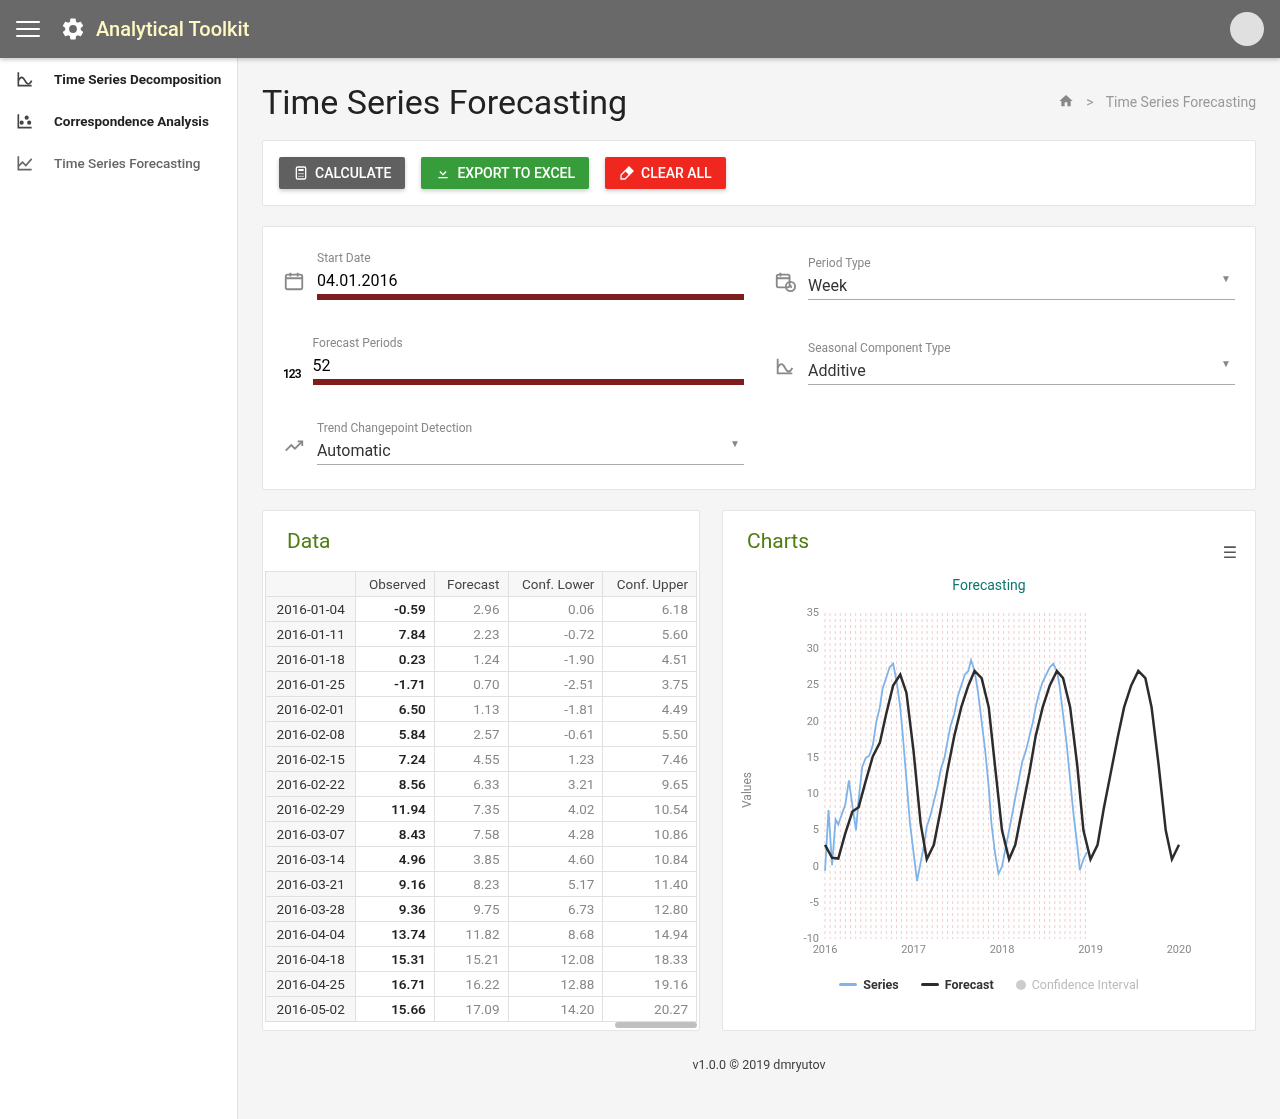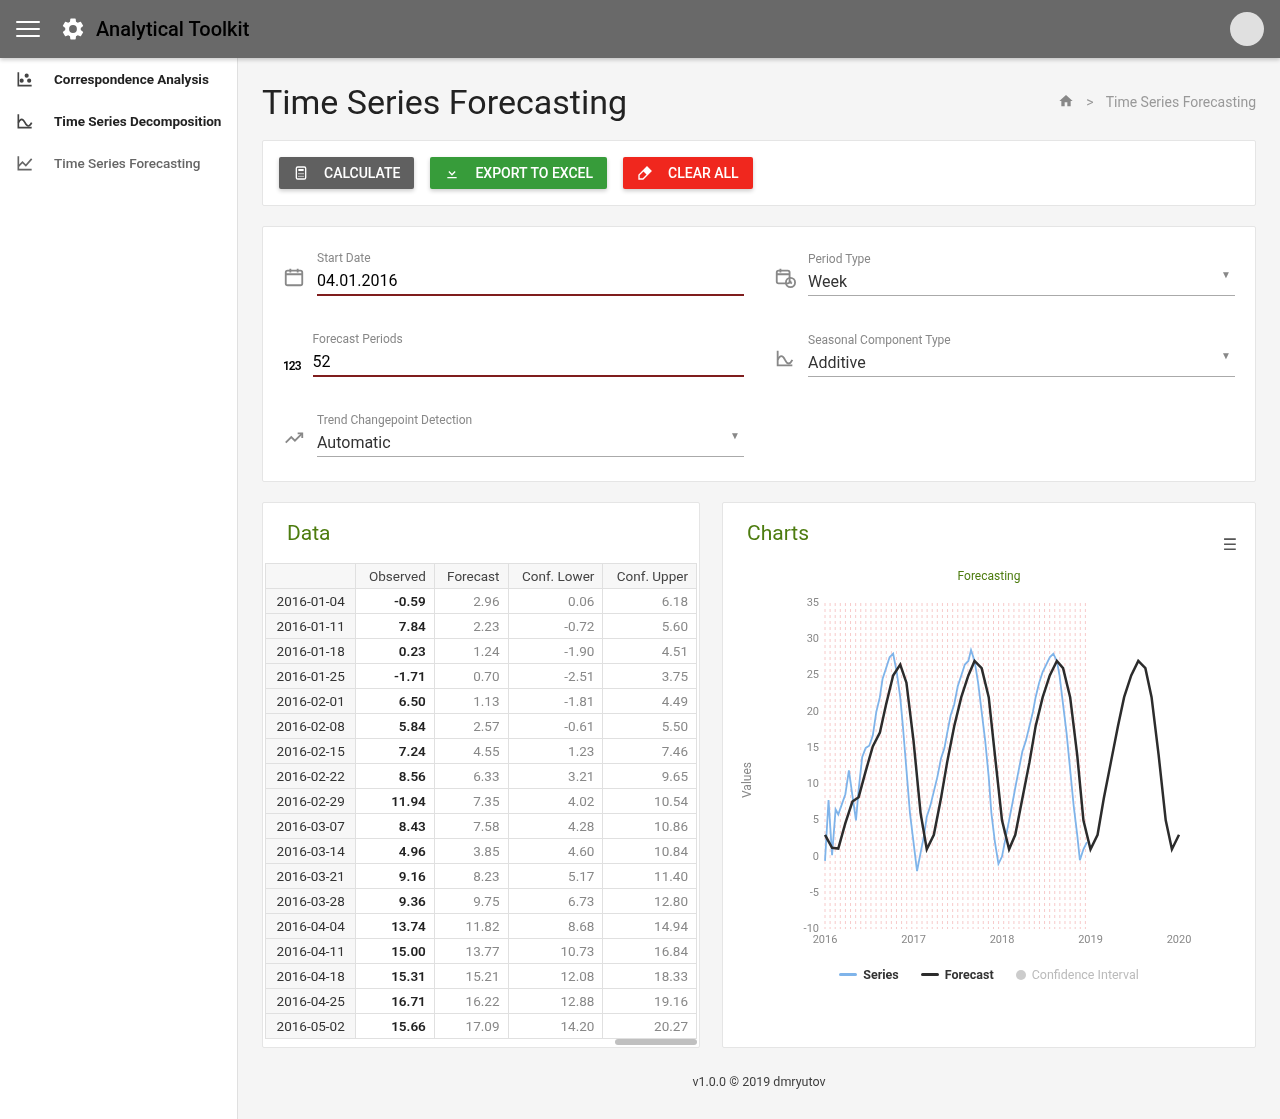--- a/index.html
+++ b/index.html
@@ -1,60 +1,60 @@
 <!DOCTYPE html>
 <html><head>
 <meta charset="utf-8">
 <style>
 *{box-sizing:border-box;margin:0;padding:0;font-family:Roboto,Arial,sans-serif}
 body{background:#f5f5f5;color:#333}
 .topbar{height:58px;background:#696969;display:flex;align-items:center;padding:0 16px;box-shadow:0 2px 4px rgba(0,0,0,.2);position:relative;z-index:10}
 .menu-icon{width:24px;height:16px;display:flex;flex-direction:column;justify-content:space-between;cursor:pointer}
 .menu-icon span{height:2px;background:#fff;border-radius:1px}
-.brand{display:flex;align-items:center;margin-left:20px;color:#000000;font-size:20px;font-weight:500}
+.brand{display:flex;align-items:center;margin-left:20px;color:#fef9c3;font-size:20px;font-weight:500}
 .brand svg{margin-right:10px}
 .avatar{margin-left:auto;width:34px;height:34px;border-radius:50%;background:#e0e0e0}
 .layout{display:flex;min-height:calc(100vh - 58px)}
 .sidebar{width:238px;background:#fff;border-right:1px solid #e0e0e0}
 .side-item{display:flex;align-items:center;padding:10px 14px;font-size:13.5px;color:#222;cursor:pointer;gap:18px}
 .side-item.bold{font-weight:700}
 .side-item.light{font-weight:500;color:#666}
 .side-icon{width:22px;height:22px;display:flex;align-items:center;justify-content:center;color:#555}
 .main{flex:1;padding:24px;background:#f5f5f5}
 .titlebar{display:flex;align-items:center;margin-bottom:18px}
 .page-title{font-size:34px;font-weight:400;color:#222}
 .breadcrumb{margin-left:auto;display:flex;align-items:center;gap:12px;color:#999;font-size:14px}
 .card{background:#fff;border:1px solid #e5e5e5;border-radius:2px;margin-bottom:20px}
 .toolbar{padding:16px;display:flex;gap:16px}
-.btn{padding:8px 14px;border:none;border-radius:2px;color:#fff;font-size:14px;font-weight:500;display:flex;align-items:center;gap:15px;cursor:pointer;text-transform:uppercase;box-shadow:0 2px 4px rgba(0,0,0,.2)}
+.btn{padding:8px 14px;border:none;border-radius:2px;color:#fff;font-size:14px;font-weight:500;display:flex;align-items:center;gap:6px;cursor:pointer;text-transform:uppercase;box-shadow:0 2px 4px rgba(0,0,0,.2)}
 .btn-gray{background:#606060}
 .btn-green{background:#379c3a}
 .btn-red{background:#f0271e}
 .params{padding:24px 20px;display:grid;grid-template-columns:1fr 1fr;gap:36px 30px}
 .field{display:flex;align-items:flex-end;gap:12px}
 .field-icon{color:#000000;padding-bottom:4px}
 .field-body{flex:1}
 .field-label{font-size:12px;color:#888;margin-bottom:2px}
-.field-input{width:100%;border:none;border-bottom:2px solid #7f1d1d;font-size:16px;padding:4px 0;background:transparent;outline:none}
+.field-input{width:100%;border:none;border-bottom:6px solid #7f1d1d;font-size:16px;padding:4px 0;background:transparent;outline:none}
 .field-select{width:100%;border:none;border-bottom:1px solid #aaa;font-size:16px;padding:4px 0;background:transparent;outline:none;appearance:none;color:#333}
 .select-wrap{position:relative}
 .select-arrow{position:absolute;right:4px;top:50%;transform:translateY(-50%);pointer-events:none;color:#888;font-size:10px}
 .panels{display:flex;gap:22px}
 .panel{flex:1;background:#fff;border:1px solid #e5e5e5;border-radius:2px}
 .panel-title{padding:18px 24px;font-size:21px;color:#4d7c0f;font-weight:400}
 table{width:100%;border-collapse:collapse}
 th,td{border:1px solid #e0e0e0;font-size:13.5px;padding:4px 8px;text-align:right;white-space:nowrap}
 th{background:#f7f7f7;font-weight:400;color:#444}
 td.date{background:#f7f7f7;text-align:center;font-weight:400}
 td.obs{font-weight:600;color:#222}
 td.fc{color:#888}
 .table-wrap{overflow:auto;padding:0 2px 8px 2px;position:relative}
 .hscroll{position:absolute; left:352px; right:2px; bottom:2px; height:6px; background:#c0c0c0; border-radius:3px}
 .chart-card{padding:0 18px 24px}
-.chart-title{text-align:center;font-size:12px;color:#4d7c0f;margin:6px 0 10px}
+.chart-title{text-align:center;font-size:14px;color:#0f766e;margin:6px 0 10px}
 .chart-area{position:relative;height:360px}
 .chart-menu{position:absolute;right:0;top:-34px;color:#555;cursor:pointer}
 .ylabel{position:absolute;left:-12px;top:50%;transform:rotate(-90deg);font-size:12px;color:#888}
 .legend{display:flex;justify-content:center;gap:22px;margin-top:14px;font-size:12.5px}
 .legend-item{display:flex;align-items:center;gap:6px}
 .legend-swatch{width:18px;height:3px;border-radius:2px}
 .footer{text-align:center;padding:26px 0;font-size:12.5px;color:#404040}
 svg{flex-shrink:0}
 .axis text{font-size:11px;fill:#888}
 </style>
@@ -75,35 +75,35 @@
   </div>
   <div class="avatar"></div>
 </div>
 
 <div class="layout">
   <div class="sidebar">
     <div class="side-item bold">
       <span class="side-icon">
           <svg width="20" height="20" viewBox="0 0 24 24" fill="none" stroke="#444" stroke-width="2">
             <path d="M4 4v16h16"></path>
-            <circle cx="8" cy="14" r="1.5" fill="#444"></circle>
-            <circle cx="14" cy="8" r="1.5" fill="#444"></circle>
-            <circle cx="17" cy="14" r="1.5" fill="#444"></circle>
+            <path d="M4 14 Q8 6 12 14 T20 14"></path>
           </svg>
         </span>
-      <span>Correspondence Analysis</span>
+      <span>Time Series Decomposition</span>
     </div>
     <div class="side-item bold">
       <span class="side-icon">
           <svg width="20" height="20" viewBox="0 0 24 24" fill="none" stroke="#444" stroke-width="2">
             <path d="M4 4v16h16"></path>
-            <path d="M4 14 Q8 6 12 14 T20 14"></path>
+            <circle cx="8" cy="14" r="1.5" fill="#444"></circle>
+            <circle cx="14" cy="8" r="1.5" fill="#444"></circle>
+            <circle cx="17" cy="14" r="1.5" fill="#444"></circle>
           </svg>
         </span>
-      <span>Time Series Decomposition</span>
+      <span>Correspondence Analysis</span>
     </div>
     <div class="side-item light">
       <span class="side-icon">
           <svg width="20" height="20" viewBox="0 0 24 24" fill="none" stroke="#666" stroke-width="2">
             <path d="M4 4v16h16"></path>
             <path d="M4 16 L9 11 L13 15 L20 7"></path>
           </svg>
         </span>
       <span>Time Series Forecasting</span>
     </div>
@@ -310,27 +310,20 @@
                   <td class="fc">9.75</td>
                   <td class="fc">6.73</td>
                   <td class="fc">12.80</td>
                 </tr>
                 <tr>
                   <td class="date">2016-04-04</td>
                   <td class="obs">13.74</td>
                   <td class="fc">11.82</td>
                   <td class="fc">8.68</td>
                   <td class="fc">14.94</td>
-                </tr>
-                <tr>
-                  <td class="date">2016-04-11</td>
-                  <td class="obs">15.00</td>
-                  <td class="fc">13.77</td>
-                  <td class="fc">10.73</td>
-                  <td class="fc">16.84</td>
                 </tr>
                 <tr>
                   <td class="date">2016-04-18</td>
                   <td class="obs">15.31</td>
                   <td class="fc">15.21</td>
                   <td class="fc">12.08</td>
                   <td class="fc">18.33</td>
                 </tr>
                 <tr>
                   <td class="date">2016-04-25</td>

